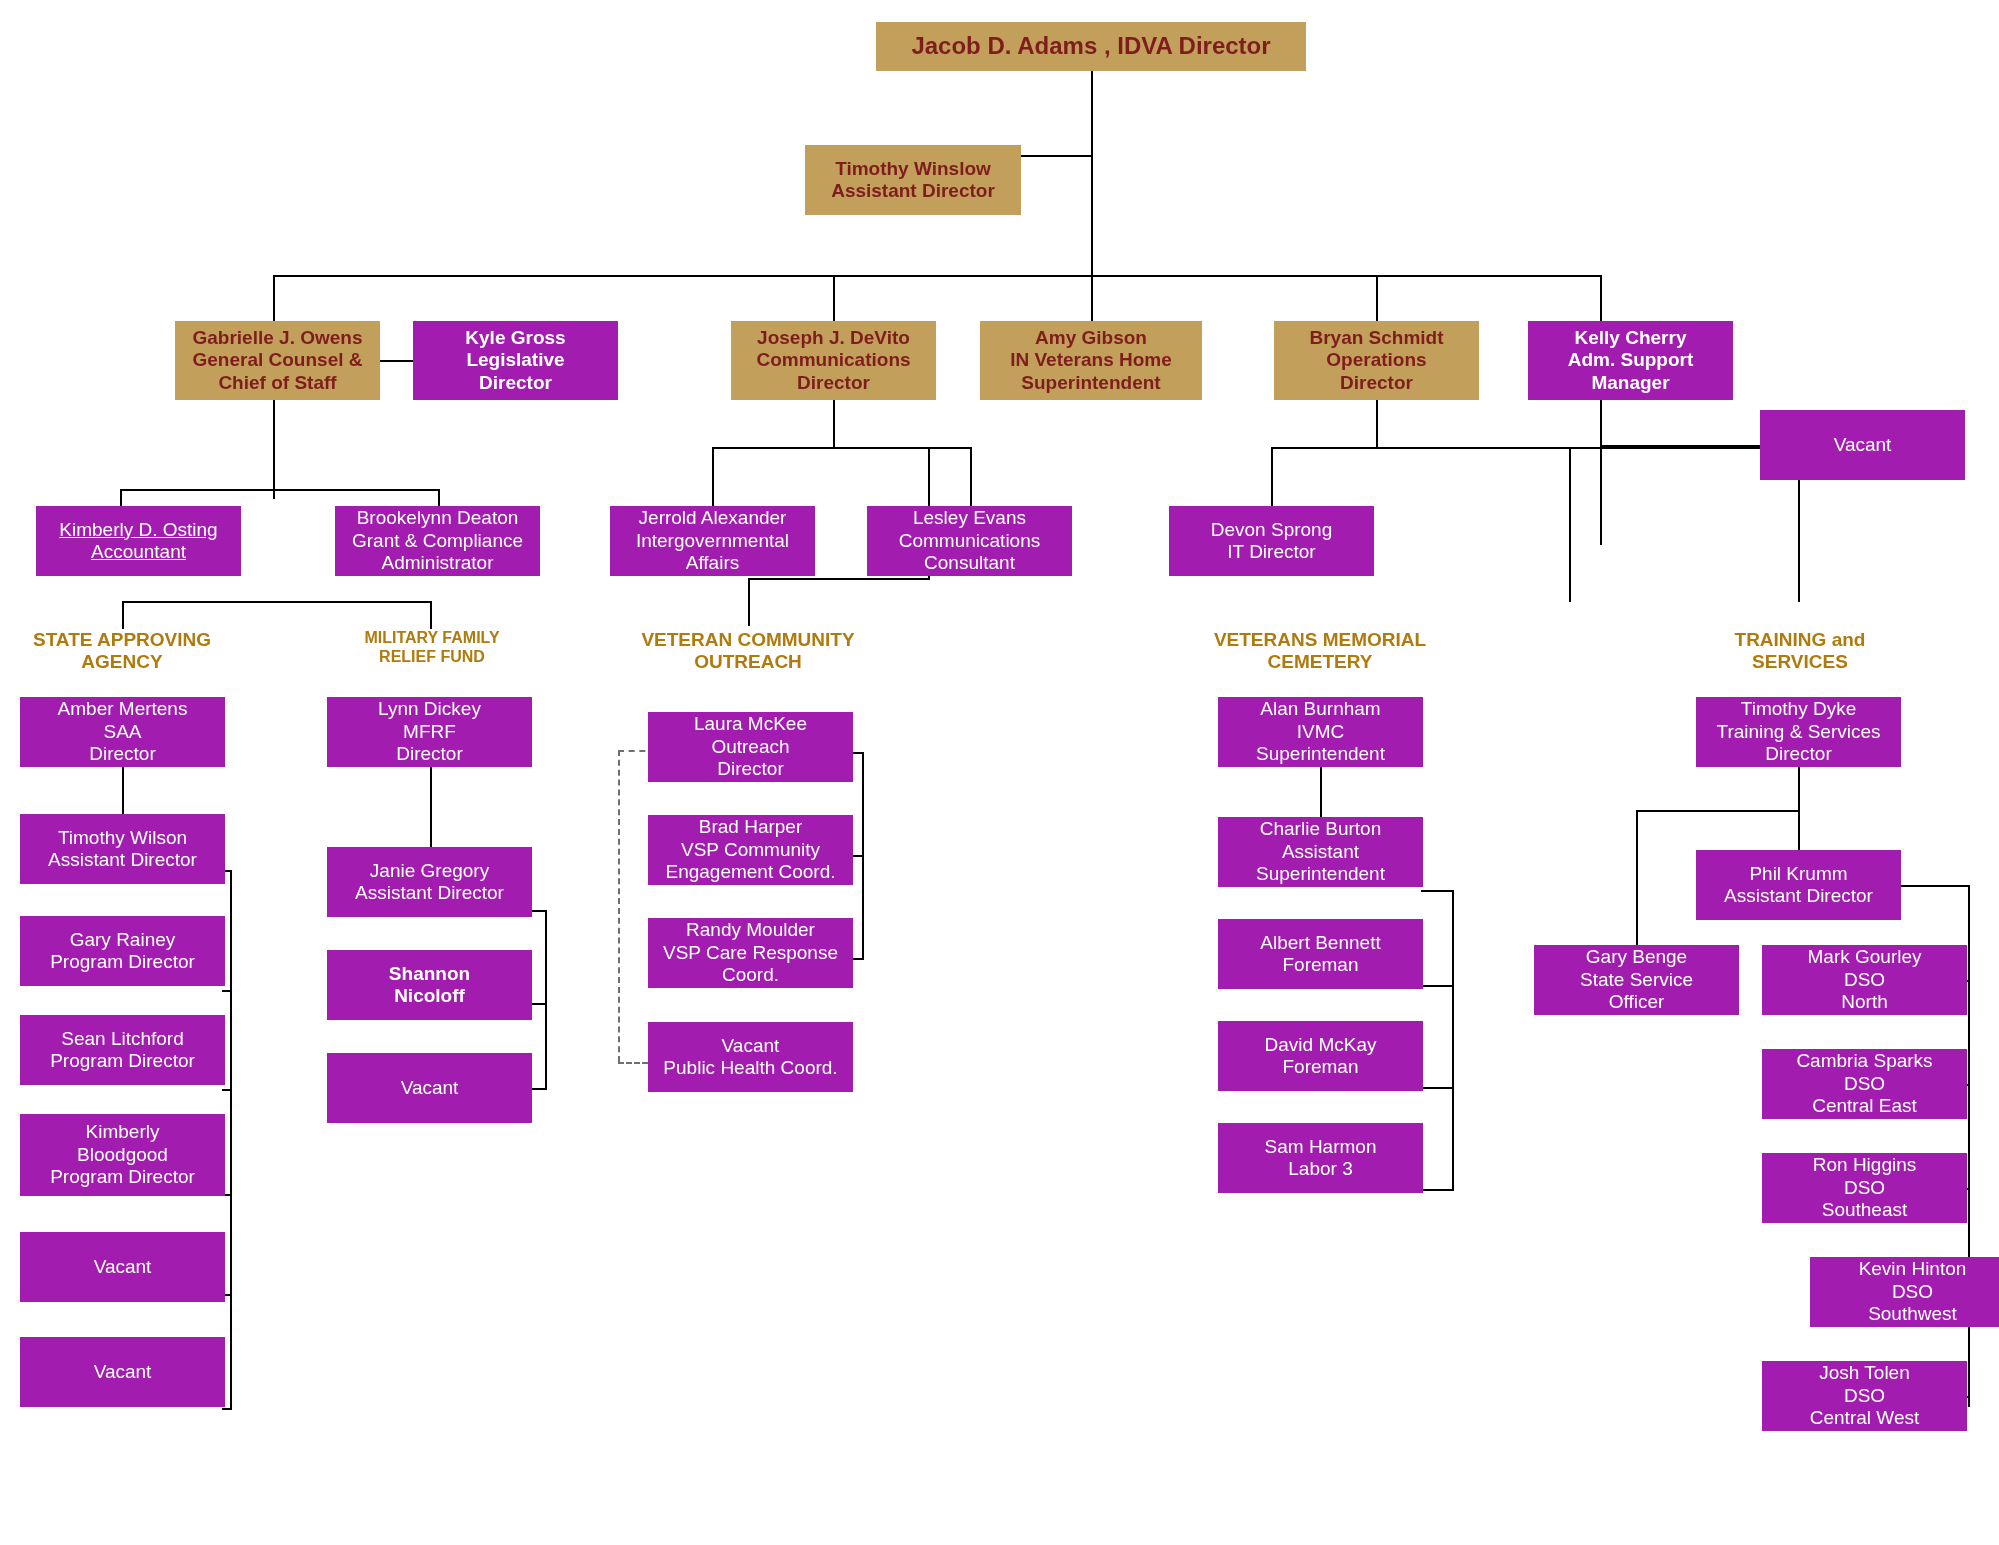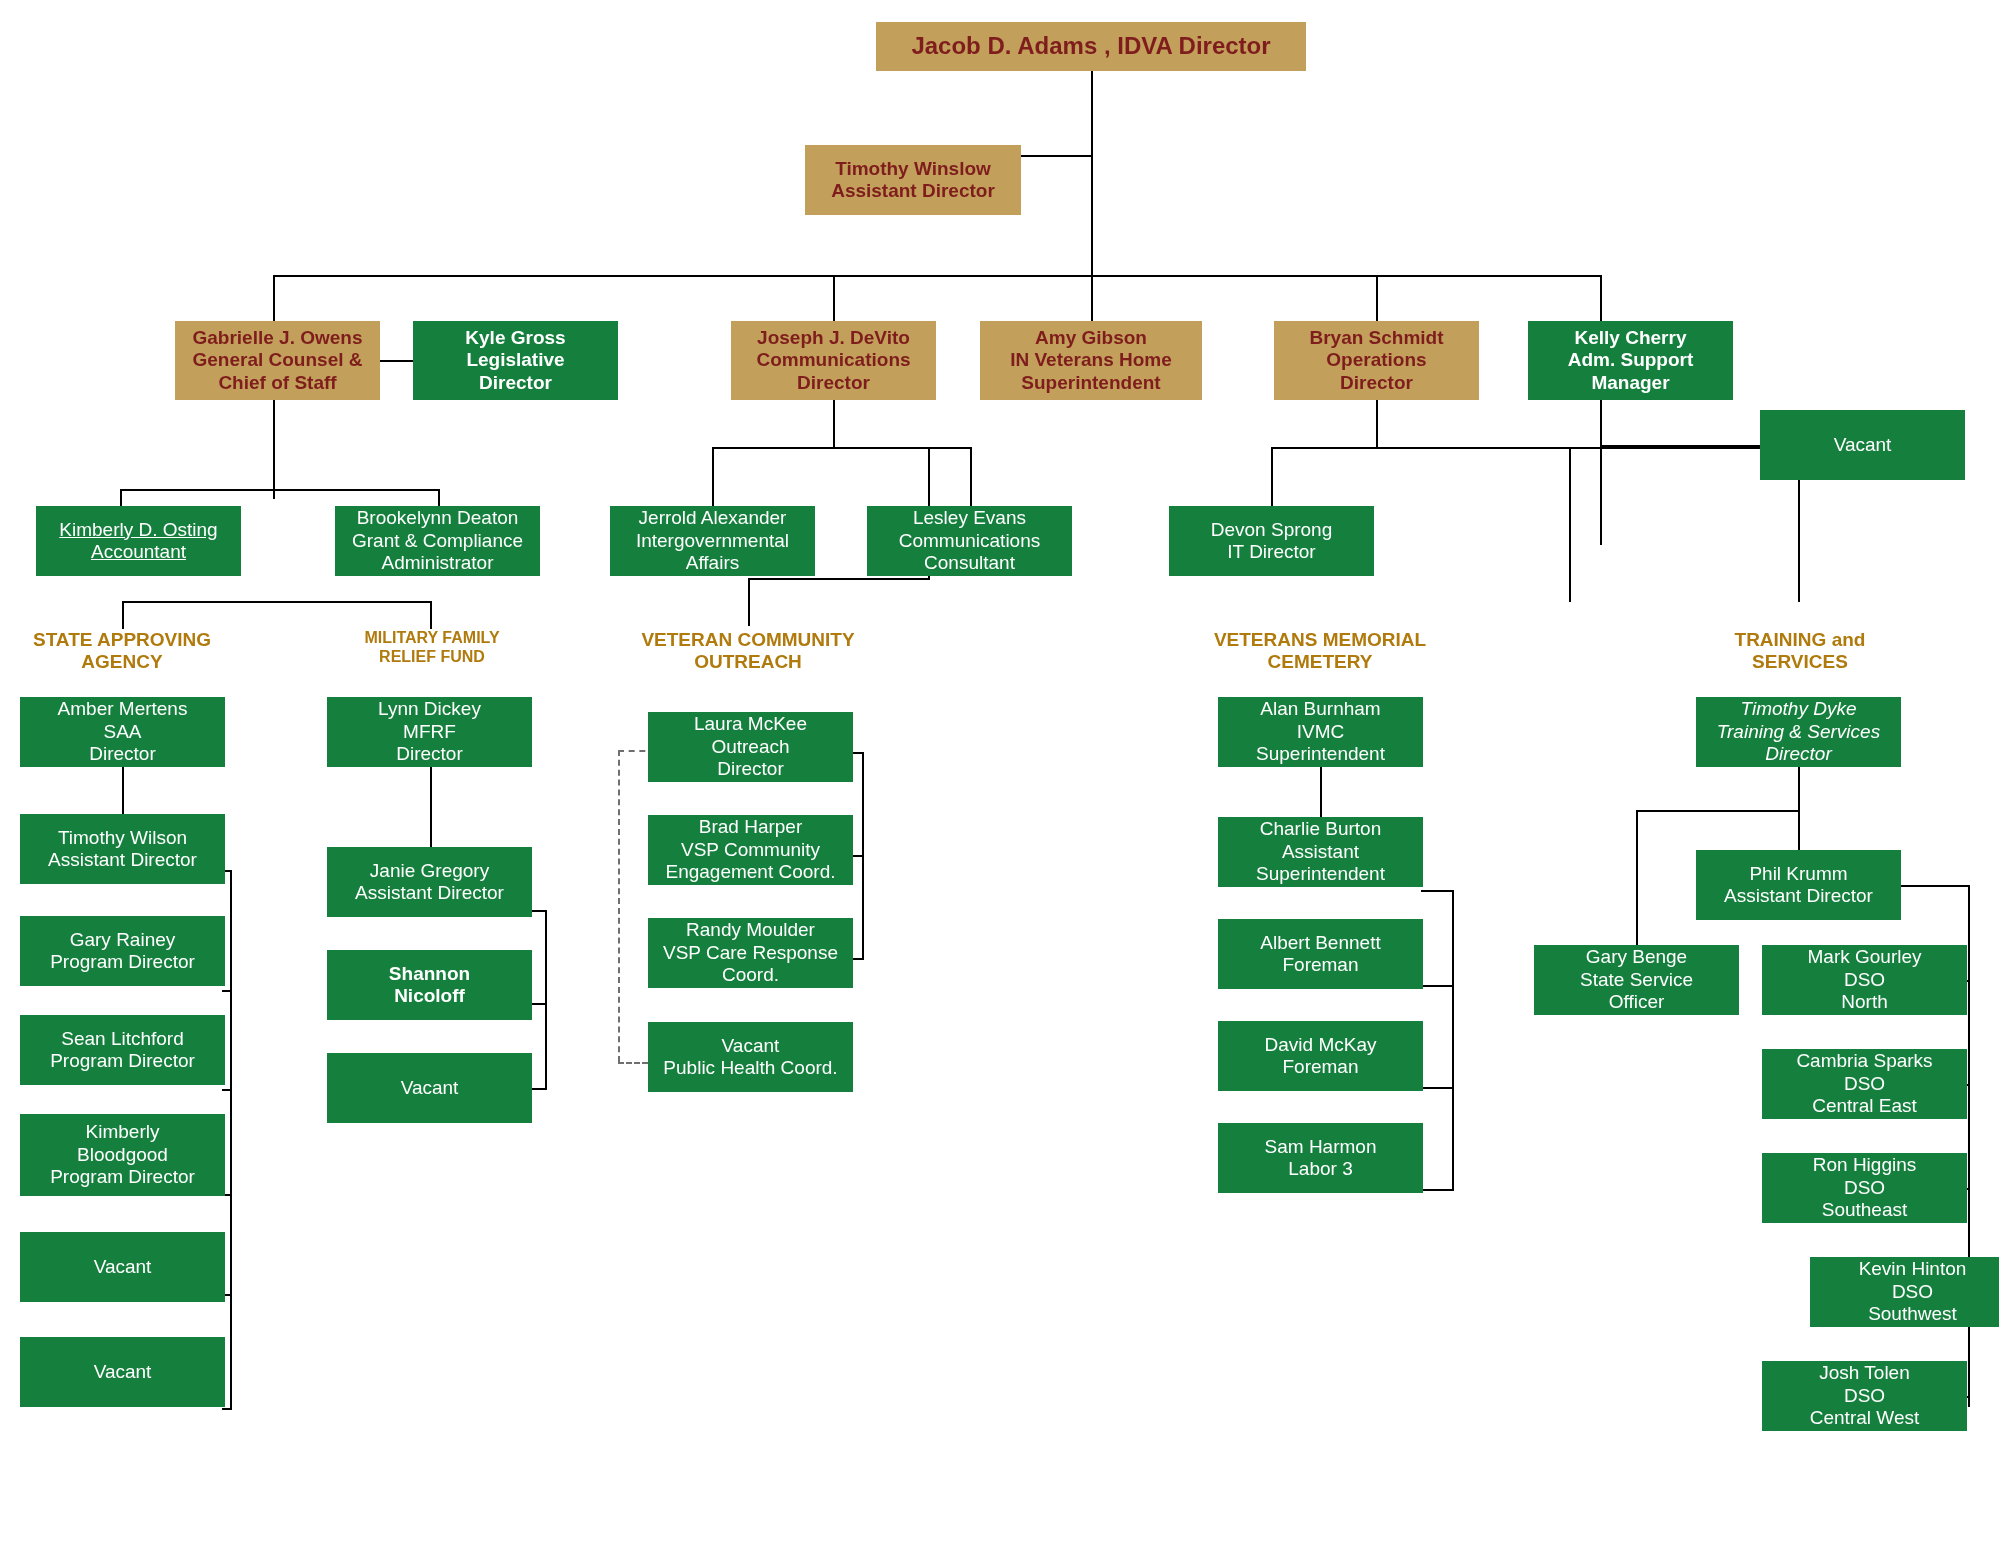--- a/index.html
+++ b/index.html
@@ -25,21 +25,21 @@
     line-height: 1.18;
     z-index: 5;
     white-space: pre-line;
   }
   .gold {
     background: #c2a05c;
     color: #7f1d1d;
     font-weight: bold;
   }
   .blue {
-    background: #15803d;
+    background: #a21caf;
     color: #ffffff;
     font-weight: normal;
   }
   .blue.bold { font-weight: bold; }
   .seclabel {
     position: absolute;
     color: #b07a0c;
     font-weight: bold;
     text-align: center;
     line-height: 1.18;
@@ -257,21 +257,21 @@
   <div class="node blue" style="left:1218px; top:817px; width:205px; height:70px; font-size:19px;">Charlie Burton
 Assistant
 Superintendent</div>
   <div class="node blue" style="left:1218px; top:919px; width:205px; height:70px; font-size:19px;">Albert Bennett
 Foreman</div>
   <div class="node blue" style="left:1218px; top:1021px; width:205px; height:70px; font-size:19px;">David McKay
 Foreman</div>
   <div class="node blue" style="left:1218px; top:1123px; width:205px; height:70px; font-size:19px;">Sam Harmon
 Labor 3</div>
 
-  <div class="node blue" style="left:1696px; top:697px; width:205px; height:70px; font-size:19px;font-style:italic;">Timothy Dyke
+  <div class="node blue" style="left:1696px; top:697px; width:205px; height:70px; font-size:19px;">Timothy Dyke
 Training &amp; Services
 Director</div>
   <div class="node blue" style="left:1696px; top:850px; width:205px; height:70px; font-size:19px;">Phil Krumm
 Assistant Director</div>
   <div class="node blue" style="left:1534px; top:945px; width:205px; height:70px; font-size:19px;">Gary Benge
 State Service
 Officer</div>
   <div class="node blue" style="left:1762px; top:945px; width:205px; height:70px; font-size:19px;">Mark Gourley
 DSO
 North</div>

